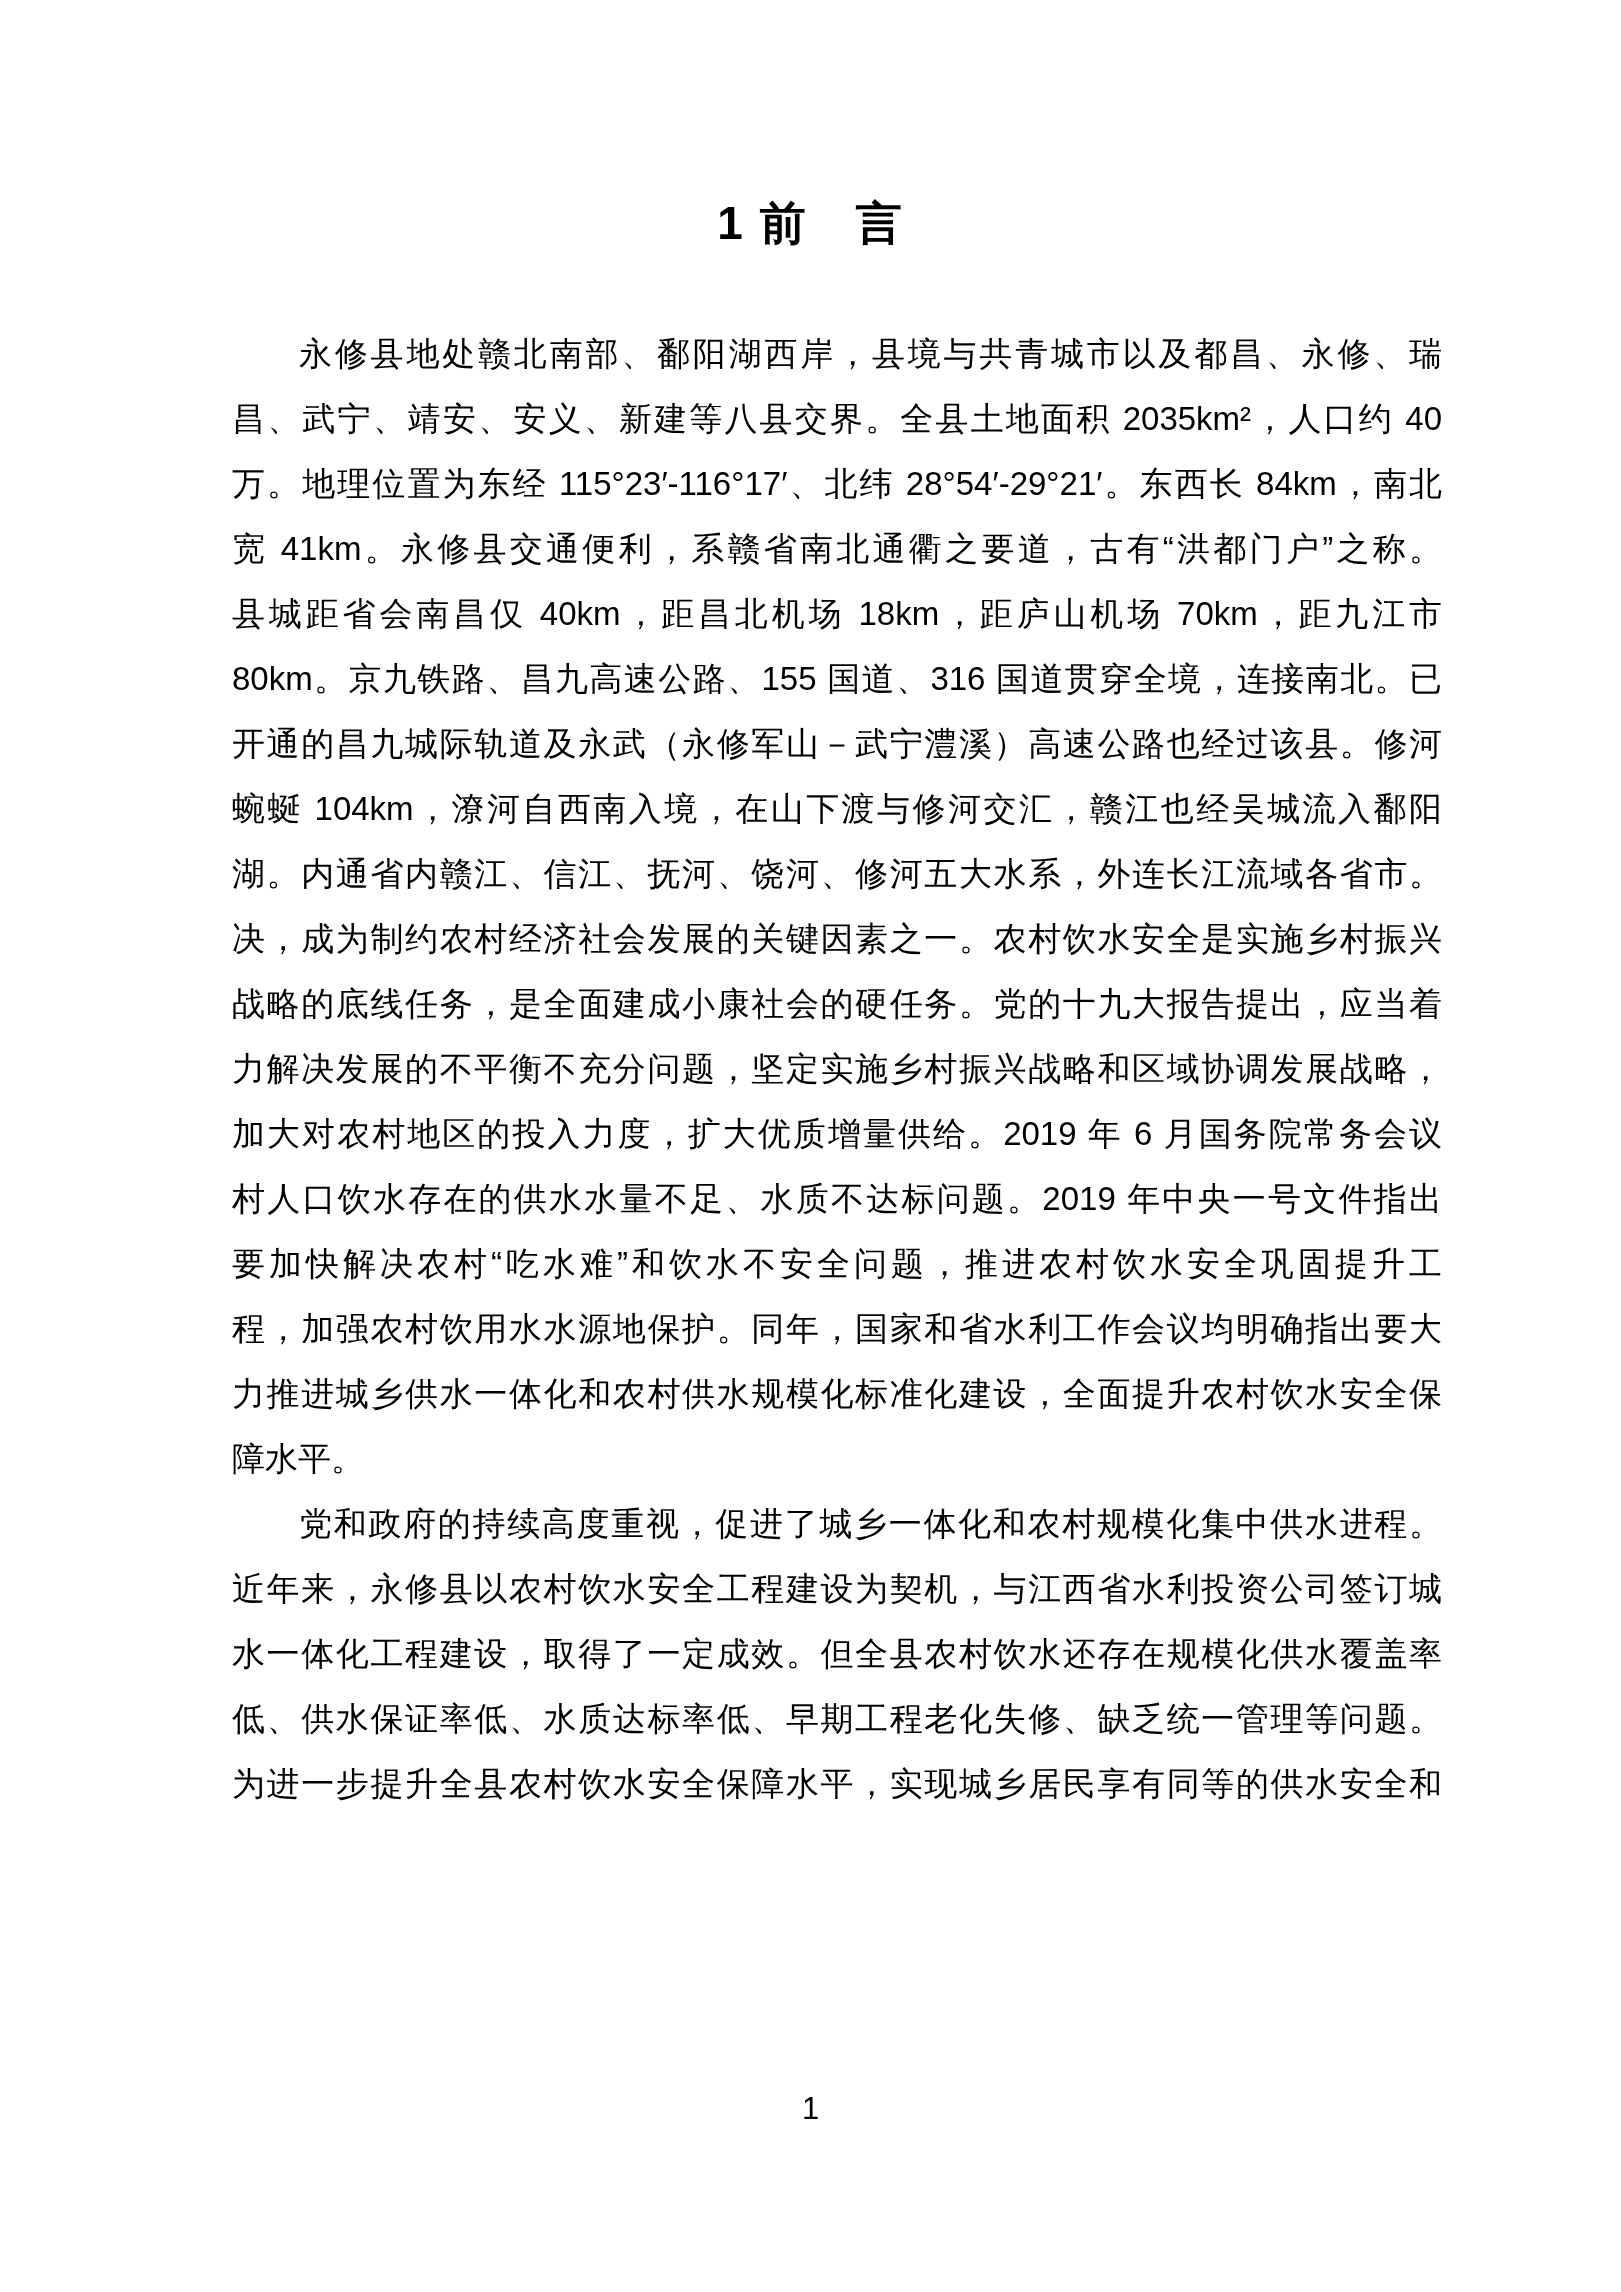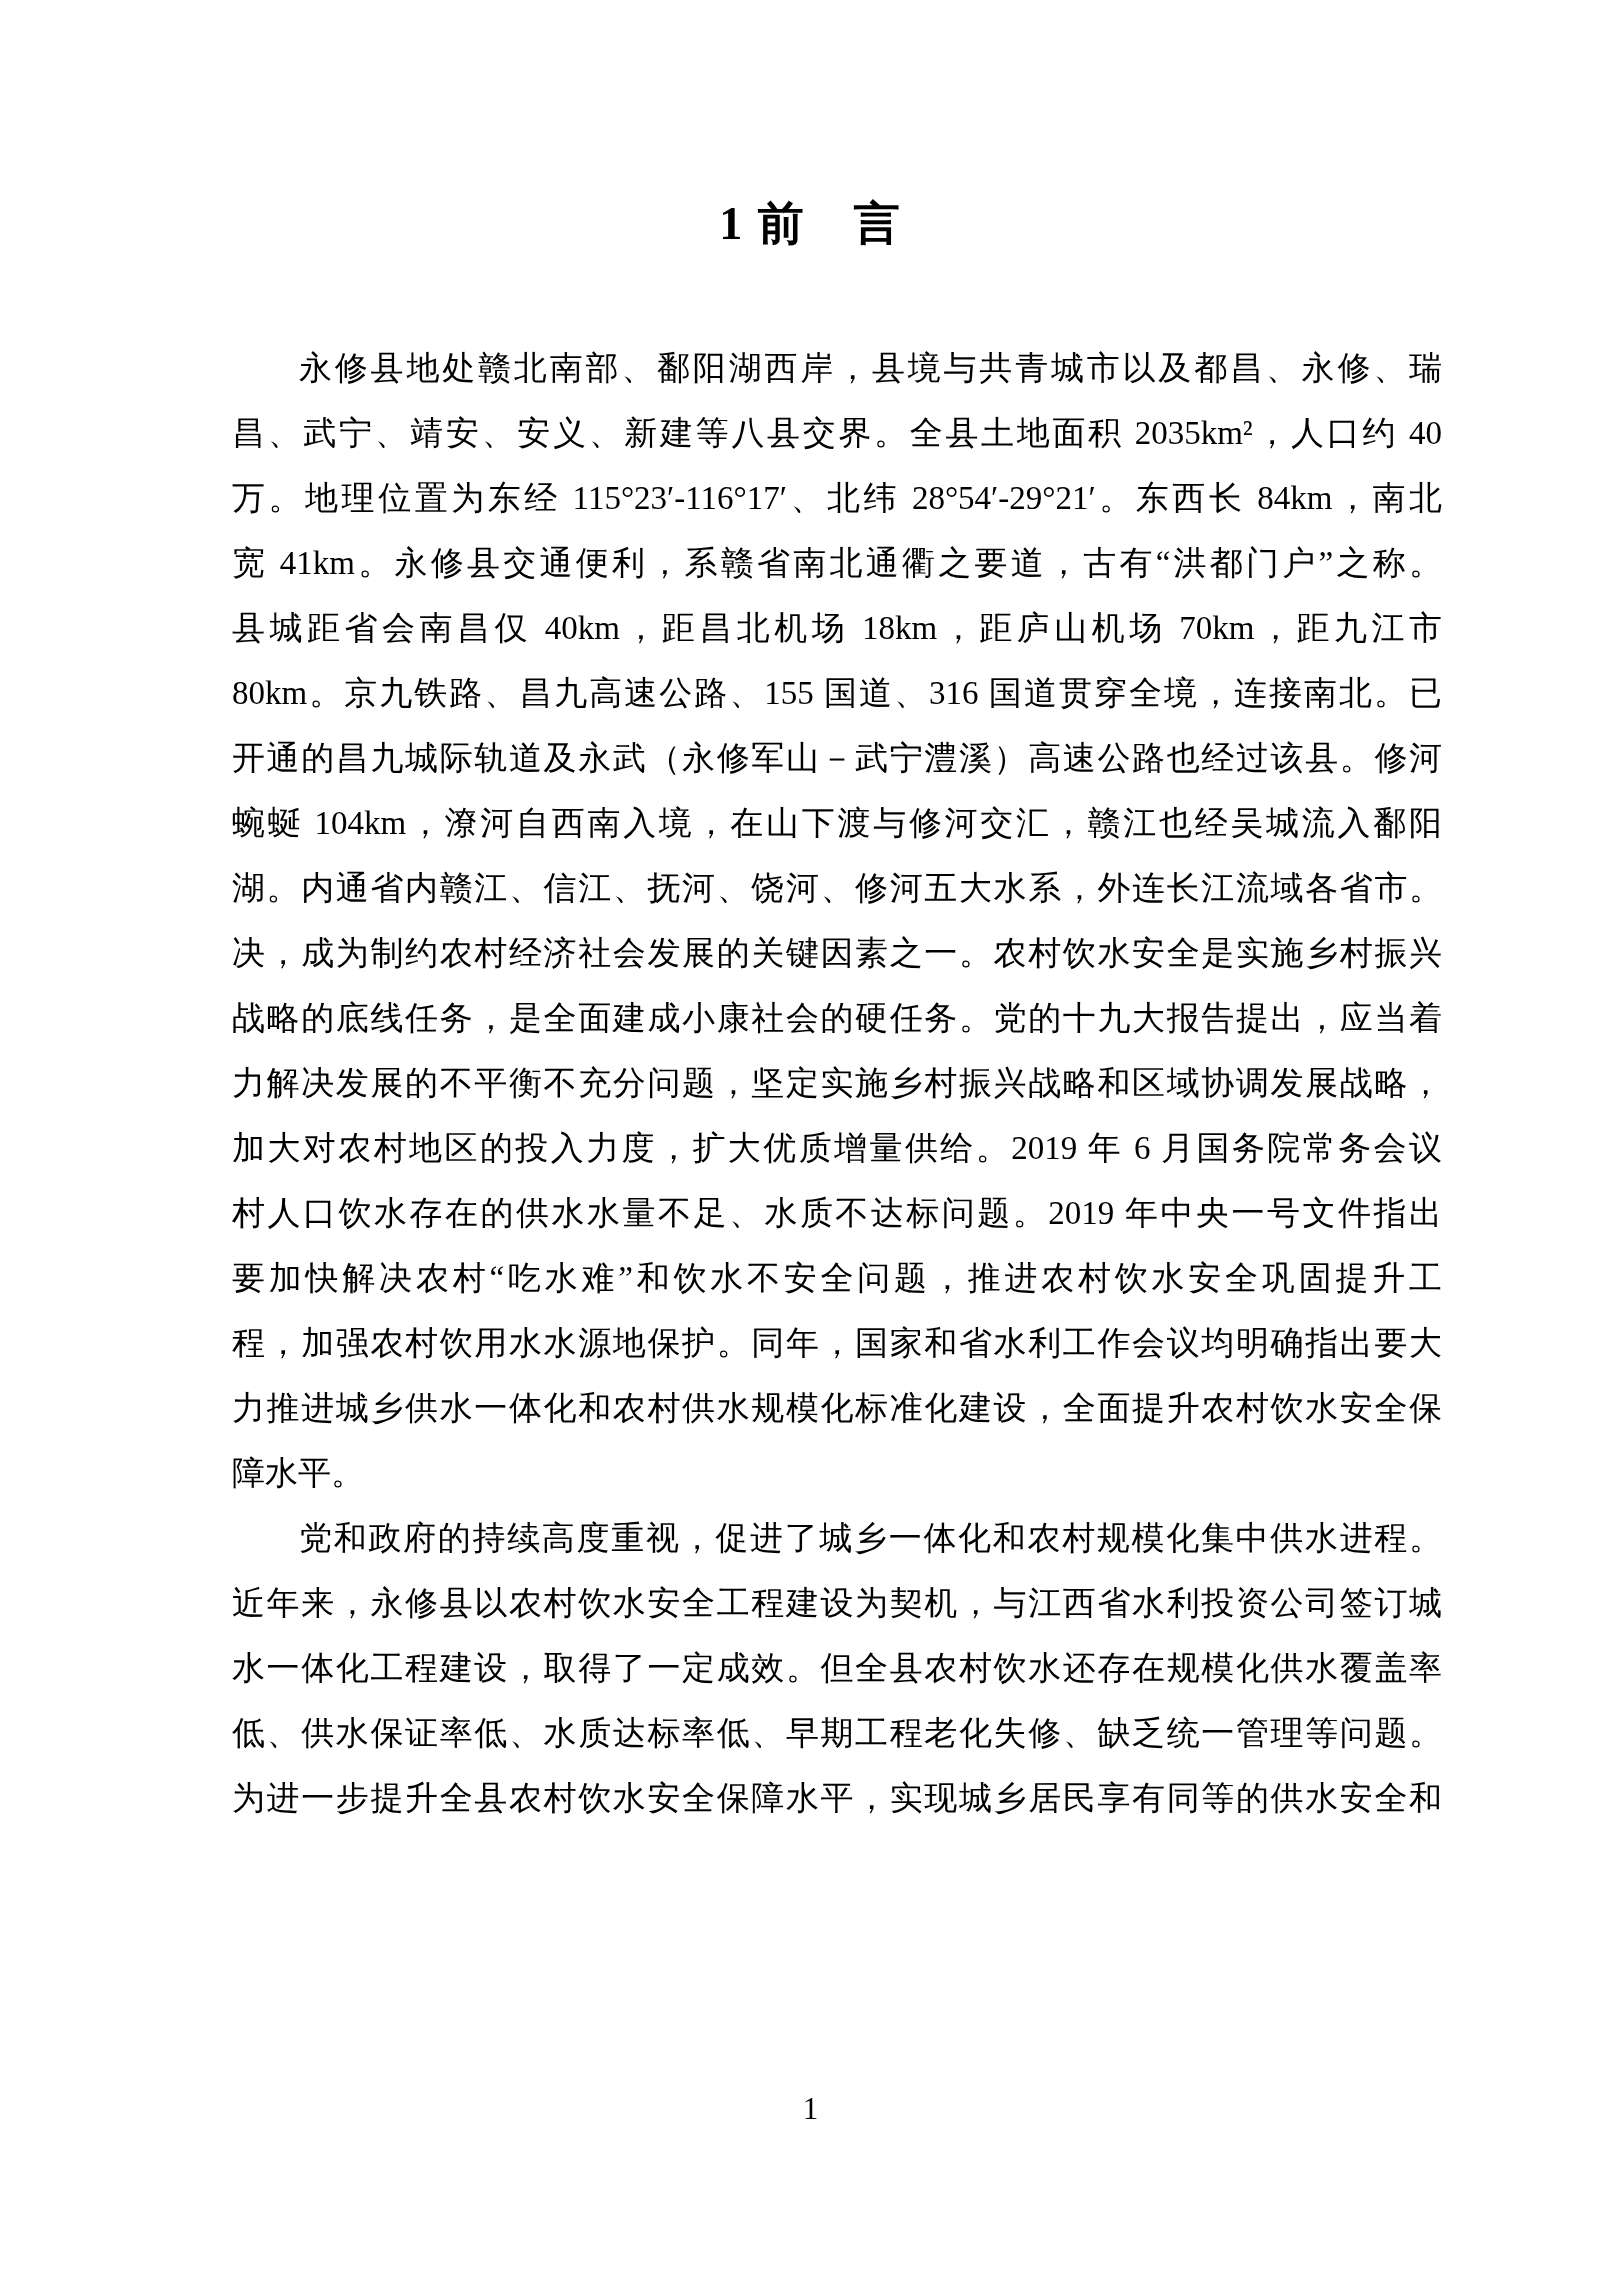--- a/index.html
+++ b/index.html
@@ -5,39 +5,39 @@
   html, body {
     margin: 0;
     padding: 0;
     background: #ffffff;
   }
   .page {
     position: relative;
     width: 1621px;
     height: 2293px;
     background: #ffffff;
-    font-family: Liberation Serif, serif;
+    font-family: Liberation Sans, sans-serif;
     color: #000000;
     overflow: hidden;
   }
   .doc-title {
     position: absolute;
     top: 194px;
     left: 0;
     width: 1621px;
     text-align: center;
     font-size: 46px;
     font-weight: bold;
     letter-spacing: 2px;
     line-height: 59px;
     white-space: pre;
   }
   .doc-body {
     position: absolute;
-    top: 336px;
+    top: 321px;
     left: 232px;
     width: 1210px;
   }
   .para { margin: 0; padding: 0; }
   .line {
     height: 65px;
     line-height: 65px;
     font-size: 33px;
     text-align: justify;
     text-align-last: justify;

